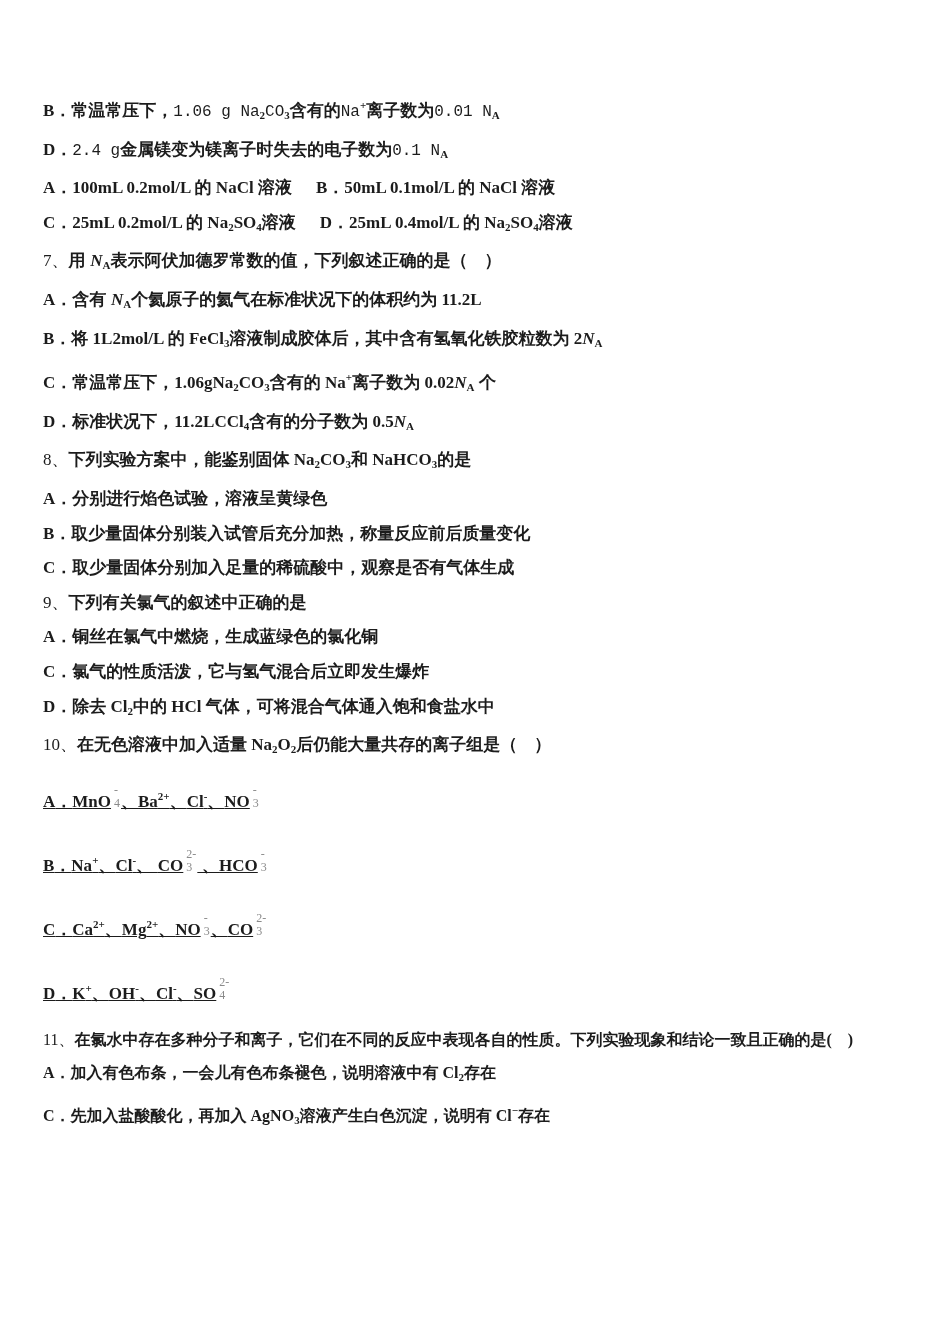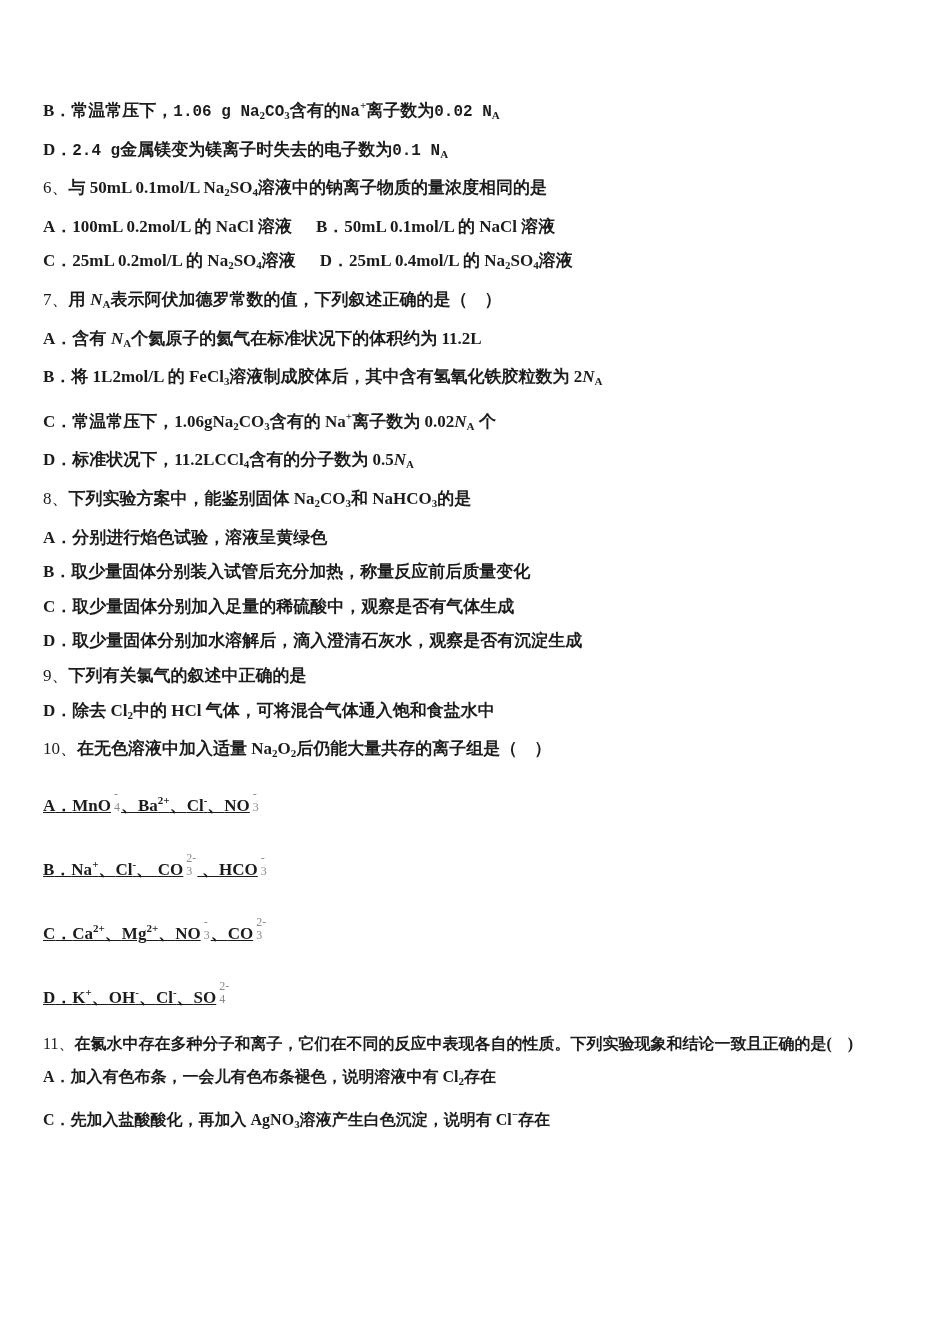--- a/index.html
+++ b/index.html
@@ -18,55 +18,55 @@
     font-size:17px;
     color:#1c1c1c;
     font-family:"Liberation Sans","DejaVu Sans",sans-serif;
   }
   .line.wide{line-height:59px;text-decoration:underline;}
   .line.sm{font-size:16px;line-height:32.6px;}
   .line.smq{font-size:16px;line-height:34.6px;}
   .cn{font-family:"Liberation Sans","DejaVu Sans",sans-serif;font-weight:700;}
   .lat{font-family:"Liberation Serif","DejaVu Serif",serif;font-weight:700;}
   .qn{font-family:"Liberation Serif","DejaVu Serif",serif;font-weight:400;}
-  .mono{font-family:"Liberation Mono","DejaVu Sans Mono",monospace;font-weight:700;font-size:0.94em;margin-top:12px;}
+  .mono{font-family:"Liberation Mono","DejaVu Sans Mono",monospace;font-weight:400;font-size:0.94em;margin-top:12px;}
   .i{font-family:"Liberation Serif","DejaVu Serif",serif;font-weight:700;font-style:italic;}
   .sub{font-family:"Liberation Serif","DejaVu Serif",serif;font-weight:700;font-size:11px;vertical-align:-3px;}
   .sup{font-family:"Liberation Serif","DejaVu Serif",serif;font-weight:700;font-size:11px;vertical-align:7px;}
   .stk{
     display:inline-block;
     font-family:"Liberation Serif","DejaVu Serif",serif;
     font-weight:400;font-size:12px;line-height:13px;
     color:#8a8a8a;text-align:left;
     margin:0 1px 0 3px;vertical-align:baseline;
   }
   .stk .t,.stk .b{display:block;height:13px;}
   .gap{display:inline-block;width:24px;}
 </style>
 </head>
 <body>
 
 <div class="page">
   <div id="lines">
-      <div class="line"><span class="lat">B</span><span class="cn">．常温常压下，</span><span class="mono">1.06 g Na</span><span class="sub">2</span><span class="mono">CO</span><span class="sub">3</span><span class="cn">含有的</span><span class="mono">Na</span><span class="sup">+</span><span class="cn">离子数为</span><span class="mono">0.02 N</span><span class="sub">A</span></div>
+      <div class="line"><span class="lat">B</span><span class="cn">．常温常压下，</span><span class="mono">1.06 g Na</span><span class="sub">2</span><span class="mono">CO</span><span class="sub">3</span><span class="cn">含有的</span><span class="mono">Na</span><span class="sup">+</span><span class="cn">离子数为</span><span class="mono">0.01 N</span><span class="sub">A</span></div>
       <div class="line"><span class="lat">D</span><span class="cn">．</span><span class="mono">2.4 g</span><span class="cn">金属镁变为镁离子时失去的电子数为</span><span class="mono">0.1 N</span><span class="sub">A</span></div>
-      <div class="line"><span class="qn">6、</span><span class="cn">与</span><span class="lat"> 50mL 0.1mol/L Na</span><span class="sub">2</span><span class="lat">SO</span><span class="sub">4</span><span class="cn">溶液中的钠离子物质的量浓度相同的是</span></div>
       <div class="line"><span class="lat">A</span><span class="cn">．</span><span class="lat">100mL 0.2mol/L </span><span class="cn">的</span><span class="lat"> NaCl </span><span class="cn">溶液</span><span class="gap"></span><span class="lat">B</span><span class="cn">．</span><span class="lat">50mL 0.1mol/L </span><span class="cn">的</span><span class="lat"> NaCl </span><span class="cn">溶液</span></div>
       <div class="line"><span class="lat">C</span><span class="cn">．</span><span class="lat">25mL 0.2mol/L </span><span class="cn">的</span><span class="lat"> Na</span><span class="sub">2</span><span class="lat">SO</span><span class="sub">4</span><span class="cn">溶液</span><span class="gap"></span><span class="lat">D</span><span class="cn">．</span><span class="lat">25mL 0.4mol/L </span><span class="cn">的</span><span class="lat"> Na</span><span class="sub">2</span><span class="lat">SO</span><span class="sub">4</span><span class="cn">溶液</span></div>
       <div class="line"><span class="qn">7、</span><span class="cn">用 </span><span class="i">N</span><span class="sub">A</span><span class="cn">表示阿伏加德罗常数的值，下列叙述正确的是（　）</span></div>
       <div class="line"><span class="lat">A</span><span class="cn">．含有 </span><span class="i">N</span><span class="sub">A</span><span class="cn">个氦原子的氦气在标准状况下的体积约为</span><span class="lat"> 11.2L</span></div>
       <div class="line"><span class="lat">B</span><span class="cn">．将</span><span class="lat"> 1L2mol/L </span><span class="cn">的</span><span class="lat"> FeCl</span><span class="sub">3</span><span class="cn">溶液制成胶体后，其中含有氢氧化铁胶粒数为</span><span class="lat"> 2</span><span class="i">N</span><span class="sub">A</span></div>
       <div class="line"><span class="lat">C</span><span class="cn">．常温常压下，</span><span class="lat">1.06gNa</span><span class="sub">2</span><span class="lat">CO</span><span class="sub">3</span><span class="cn">含有的</span><span class="lat"> Na</span><span class="sup">+</span><span class="cn">离子数为</span><span class="lat"> 0.02</span><span class="i">N</span><span class="sub">A</span><span class="cn"> 个</span></div>
       <div class="line"><span class="lat">D</span><span class="cn">．标准状况下，</span><span class="lat">11.2LCCl</span><span class="sub">4</span><span class="cn">含有的分子数为</span><span class="lat"> 0.5</span><span class="i">N</span><span class="sub">A</span></div>
       <div class="line"><span class="qn">8、</span><span class="cn">下列实验方案中，能鉴别固体</span><span class="lat"> Na</span><span class="sub">2</span><span class="lat">CO</span><span class="sub">3</span><span class="cn">和</span><span class="lat"> NaHCO</span><span class="sub">3</span><span class="cn">的是</span></div>
       <div class="line"><span class="lat">A</span><span class="cn">．分别进行焰色试验，溶液呈黄绿色</span></div>
       <div class="line"><span class="lat">B</span><span class="cn">．取少量固体分别装入试管后充分加热，称量反应前后质量变化</span></div>
       <div class="line"><span class="lat">C</span><span class="cn">．取少量固体分别加入足量的稀硫酸中，观察是否有气体生成</span></div>
-      <div class="line"><span class="lat">D</span><span class="cn">．取少量固体分别加水溶解后，滴入澄清石灰水，观察是否有沉淀生成</span></div>
       <div class="line"><span class="qn">9、</span><span class="cn">下列有关氯气的叙述中正确的是</span></div>
+      <div class="line"><span class="lat">A</span><span class="cn">．铜丝在氯气中燃烧，生成蓝绿色的氯化铜</span></div>
+      <div class="line"><span class="lat">C</span><span class="cn">．氯气的性质活泼，它与氢气混合后立即发生爆炸</span></div>
       <div class="line"><span class="lat">D</span><span class="cn">．除去</span><span class="lat"> Cl</span><span class="sub">2</span><span class="cn">中的</span><span class="lat"> HCl </span><span class="cn">气体，可将混合气体通入饱和食盐水中</span></div>
       <div class="line"><span class="qn">10、</span><span class="cn">在无色溶液中加入适量</span><span class="lat"> Na</span><span class="sub">2</span><span class="lat">O</span><span class="sub">2</span><span class="cn">后仍能大量共存的离子组是（　）</span></div>
       <div class="line wide"><span class="lat">A</span><span class="cn">．</span><span class="lat">MnO</span><span class="stk"><span class="t">-</span><span class="b">4</span></span><span class="cn">、</span><span class="lat">Ba</span><span class="sup">2+</span><span class="cn">、</span><span class="lat">Cl</span><span class="sup">-</span><span class="cn">、</span><span class="lat">NO</span><span class="stk"><span class="t">-</span><span class="b">3</span></span></div>
       <div class="line wide"><span class="lat">B</span><span class="cn">．</span><span class="lat">Na</span><span class="sup">+</span><span class="cn">、</span><span class="lat">Cl</span><span class="sup">-</span><span class="cn">、 </span><span class="lat">CO</span><span class="stk"><span class="t">2-</span><span class="b">3</span></span><span class="cn"> 、</span><span class="lat">HCO</span><span class="stk"><span class="t">-</span><span class="b">3</span></span></div>
       <div class="line wide"><span class="lat">C</span><span class="cn">．</span><span class="lat">Ca</span><span class="sup">2+</span><span class="cn">、</span><span class="lat">Mg</span><span class="sup">2+</span><span class="cn">、</span><span class="lat">NO</span><span class="stk"><span class="t">-</span><span class="b">3</span></span><span class="cn">、</span><span class="lat">CO</span><span class="stk"><span class="t">2-</span><span class="b">3</span></span></div>
       <div class="line wide"><span class="lat">D</span><span class="cn">．</span><span class="lat">K</span><span class="sup">+</span><span class="cn">、</span><span class="lat">OH</span><span class="sup">-</span><span class="cn">、</span><span class="lat">Cl</span><span class="sup">-</span><span class="cn">、</span><span class="lat">SO</span><span class="stk"><span class="t">2-</span><span class="b">4</span></span></div>
       <div class="line smq"><span class="qn">11、</span><span class="cn">在氯水中存在多种分子和离子，它们在不同的反应中表现各自的性质。下列实验现象和结论一致且正确的是</span><span class="lat">(　)</span></div>
       <div class="line sm"><span class="lat">A</span><span class="cn">．加入有色布条，一会儿有色布条褪色，说明溶液中有</span><span class="lat"> Cl</span><span class="sub">2</span><span class="cn">存在</span></div>
       <div class="line sm"><span class="lat">C</span><span class="cn">．先加入盐酸酸化，再加入</span><span class="lat"> AgNO</span><span class="sub">3</span><span class="cn">溶液产生白色沉淀，说明有</span><span class="lat"> Cl</span><span class="sup">−</span><span class="cn">存在</span></div>
     </div>

